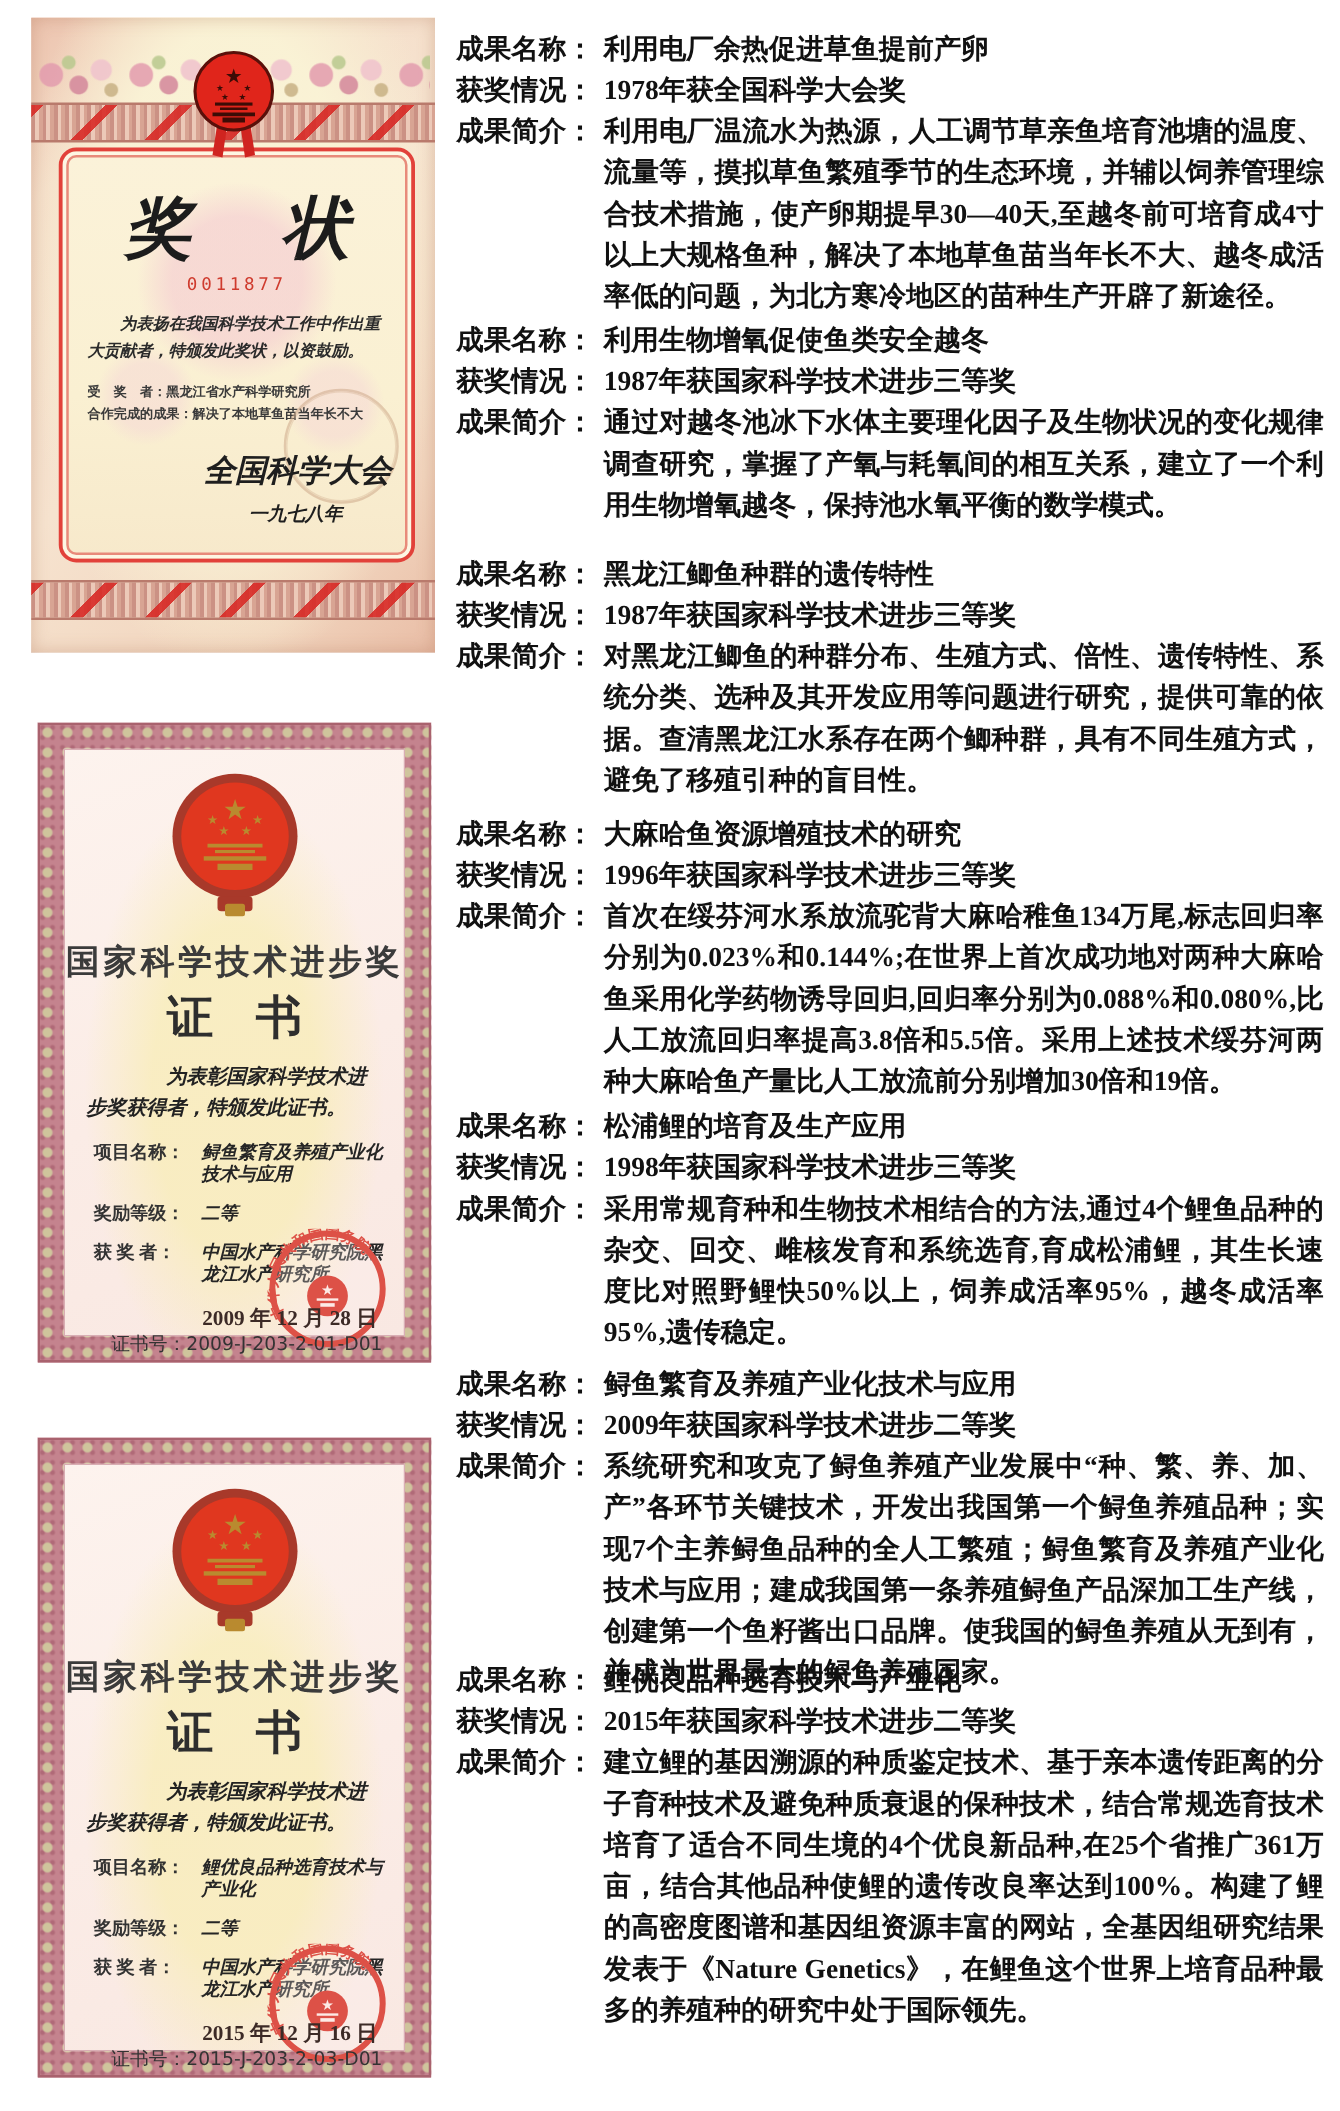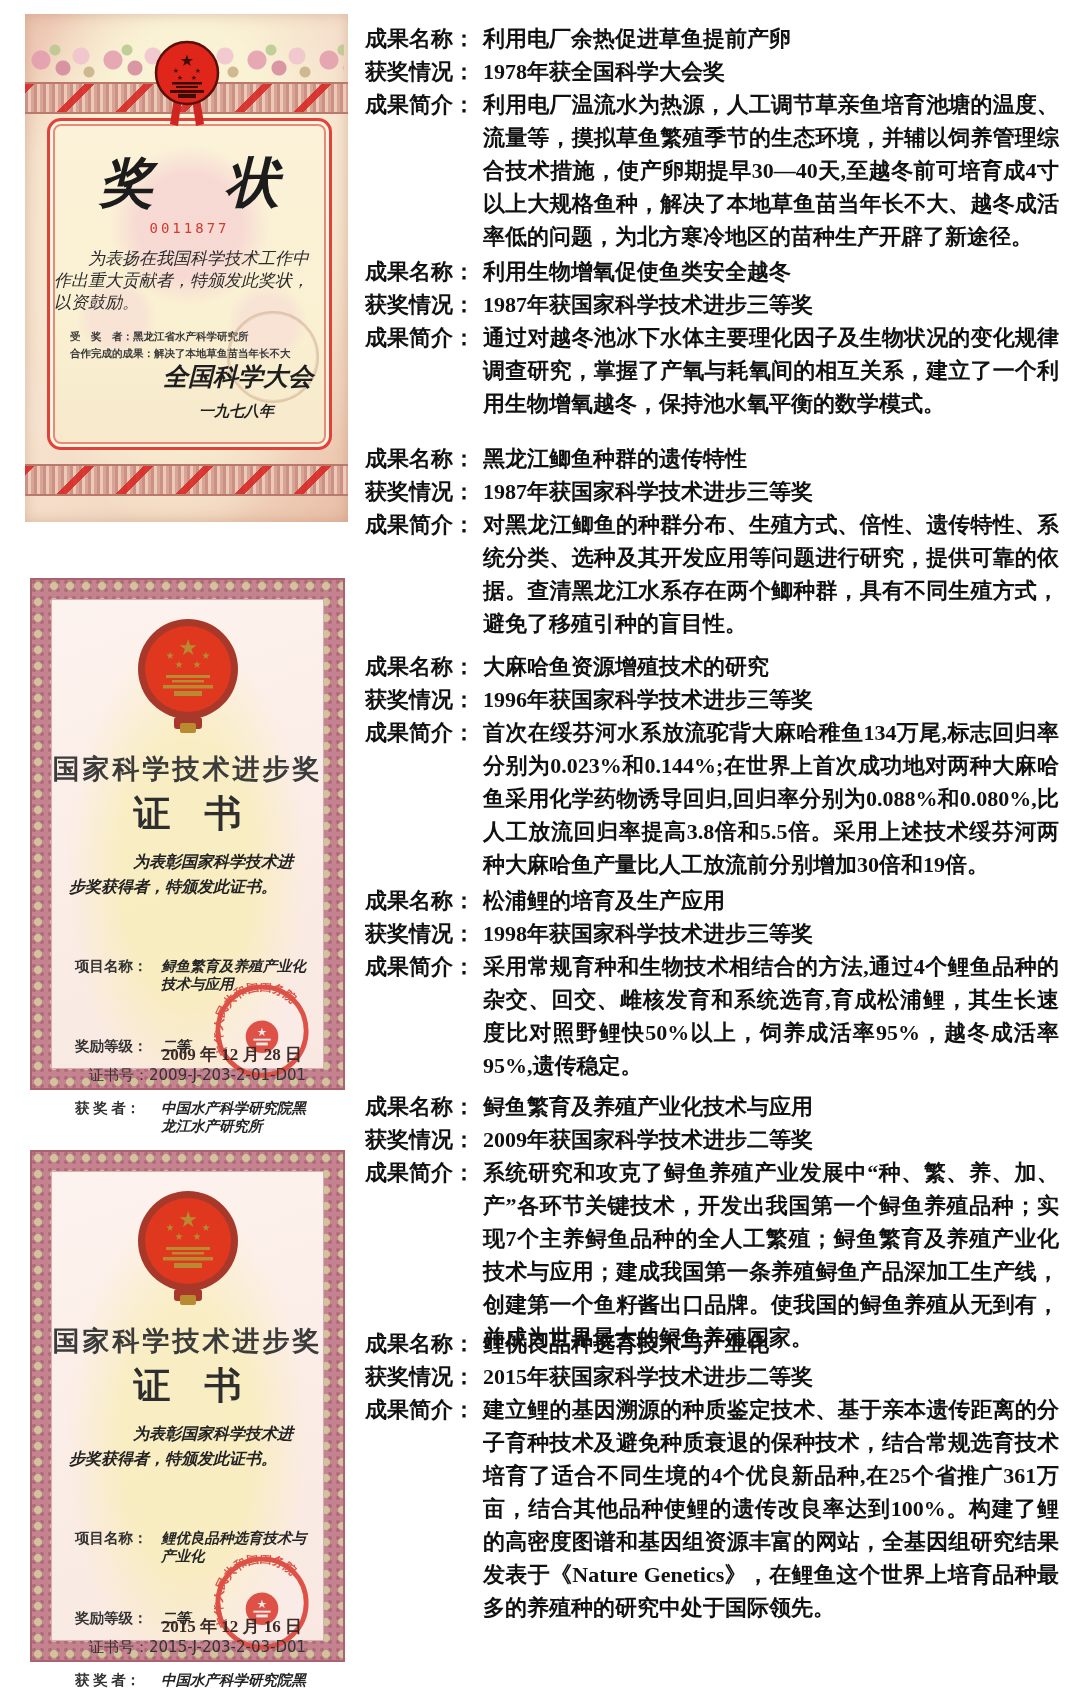--- a/index.html
+++ b/index.html
@@ -40,22 +40,22 @@
     box-shadow:inset 0 0 0 3px #fdf6e3, inset 0 0 0 5px #e88a7a;
     background:
       radial-gradient(circle at 50% 32%, rgba(244,198,210,.55) 0 52px, rgba(0,0,0,0) 80px),
       radial-gradient(circle at 24% 60%, rgba(244,208,216,.4) 0 26px, rgba(0,0,0,0) 40px),
       radial-gradient(circle at 78% 62%, rgba(244,208,216,.4) 0 26px, rgba(0,0,0,0) 40px),
       linear-gradient(180deg,#fbf2d9 0%,#faf0d2 60%,#f7e9cb 100%);}
   .old-title{display:flex;justify-content:center;gap:72px;margin-top:26px;
     font-size:54px;font-weight:700;color:#1c1c1c;font-style:italic;}
   .old-serial{text-align:center;margin-top:0;color:#cf3b2e;font-size:14px;letter-spacing:3px;
     font-family:"DejaVu Sans Mono",monospace;}
-  .old-body{margin:12px 20px 0 4px;text-indent:2em;font-size:17px;line-height:22px;
-    color:#2b2b2b;font-style:italic;font-weight:400;}
+  .old-body{margin:12px 20px 0 20px;text-indent:2em;font-size:13px;line-height:22px;
+    color:#2b2b2b;font-style:italic;font-weight:700;}
   .old-fields{margin:14px 20px 0 20px;font-size:10.5px;line-height:17px;color:#3a3a3a;font-weight:600;}
   .old-stamp{position:absolute;right:10px;bottom:44px;width:88px;height:88px;border-radius:50%;
     border:2px solid rgba(206,170,138,.55);box-shadow:inset 0 0 0 1px rgba(206,170,138,.35);}
   .old-issuer{position:absolute;right:16px;bottom:54px;font-size:25px;font-weight:700;
     font-style:italic;color:#1e1e1e;white-space:nowrap;}
   .old-year{position:absolute;right:55px;bottom:26px;font-size:15px;font-weight:700;
     font-style:italic;color:#1e1e1e;white-space:nowrap;}
 
   
   .cert-modern{left:30px;width:315px;height:512px;
@@ -74,21 +74,21 @@
     box-shadow:inset 0 0 0 1px #d9aeb4;}
   .m-emblem{position:absolute;top:14px;left:50%;transform:translateX(-50%);}
   .m-award-title{position:absolute;top:152px;left:0;right:0;text-align:center;
     font-family:"Liberation Sans",sans-serif;font-size:27px;font-weight:700;
     letter-spacing:3px;color:#3b3b3b;}
   .m-cert-title{position:absolute;top:190px;left:0;right:0;text-align:center;
     font-size:37px;font-weight:700;color:#2e2e2e;letter-spacing:34px;text-indent:34px;}
   .m-body{position:absolute;top:250px;left:18px;right:16px;font-size:16px;line-height:25px;
     text-indent:4em;color:#222;font-style:italic;font-weight:700;}
   .m-fields{position:absolute;top:314px;left:24px;right:12px;font-size:14.5px;line-height:18px;color:#333;}
-  .m-field{display:flex;margin-bottom:13px;margin-top:44px;}
+  .m-field{display:flex;margin-bottom:13px;}
   .m-flabel{flex:0 0 86px;white-space:nowrap;font-weight:600;}
   .m-fvalue{flex:1;font-style:italic;font-weight:700;color:#252525;}
   .m-seal{position:absolute;top:384px;right:14px;width:96px;height:96px;}
   .m-date{position:absolute;top:444px;right:22px;font-size:17px;color:#3c2a26;
     font-weight:600;white-space:nowrap;z-index:4;}
   .m-certno{position:absolute;top:467px;left:38px;font-size:15px;color:#333;
     font-family:"DejaVu Sans",sans-serif;white-space:nowrap;}
 </style>
 </head>
 <body>

